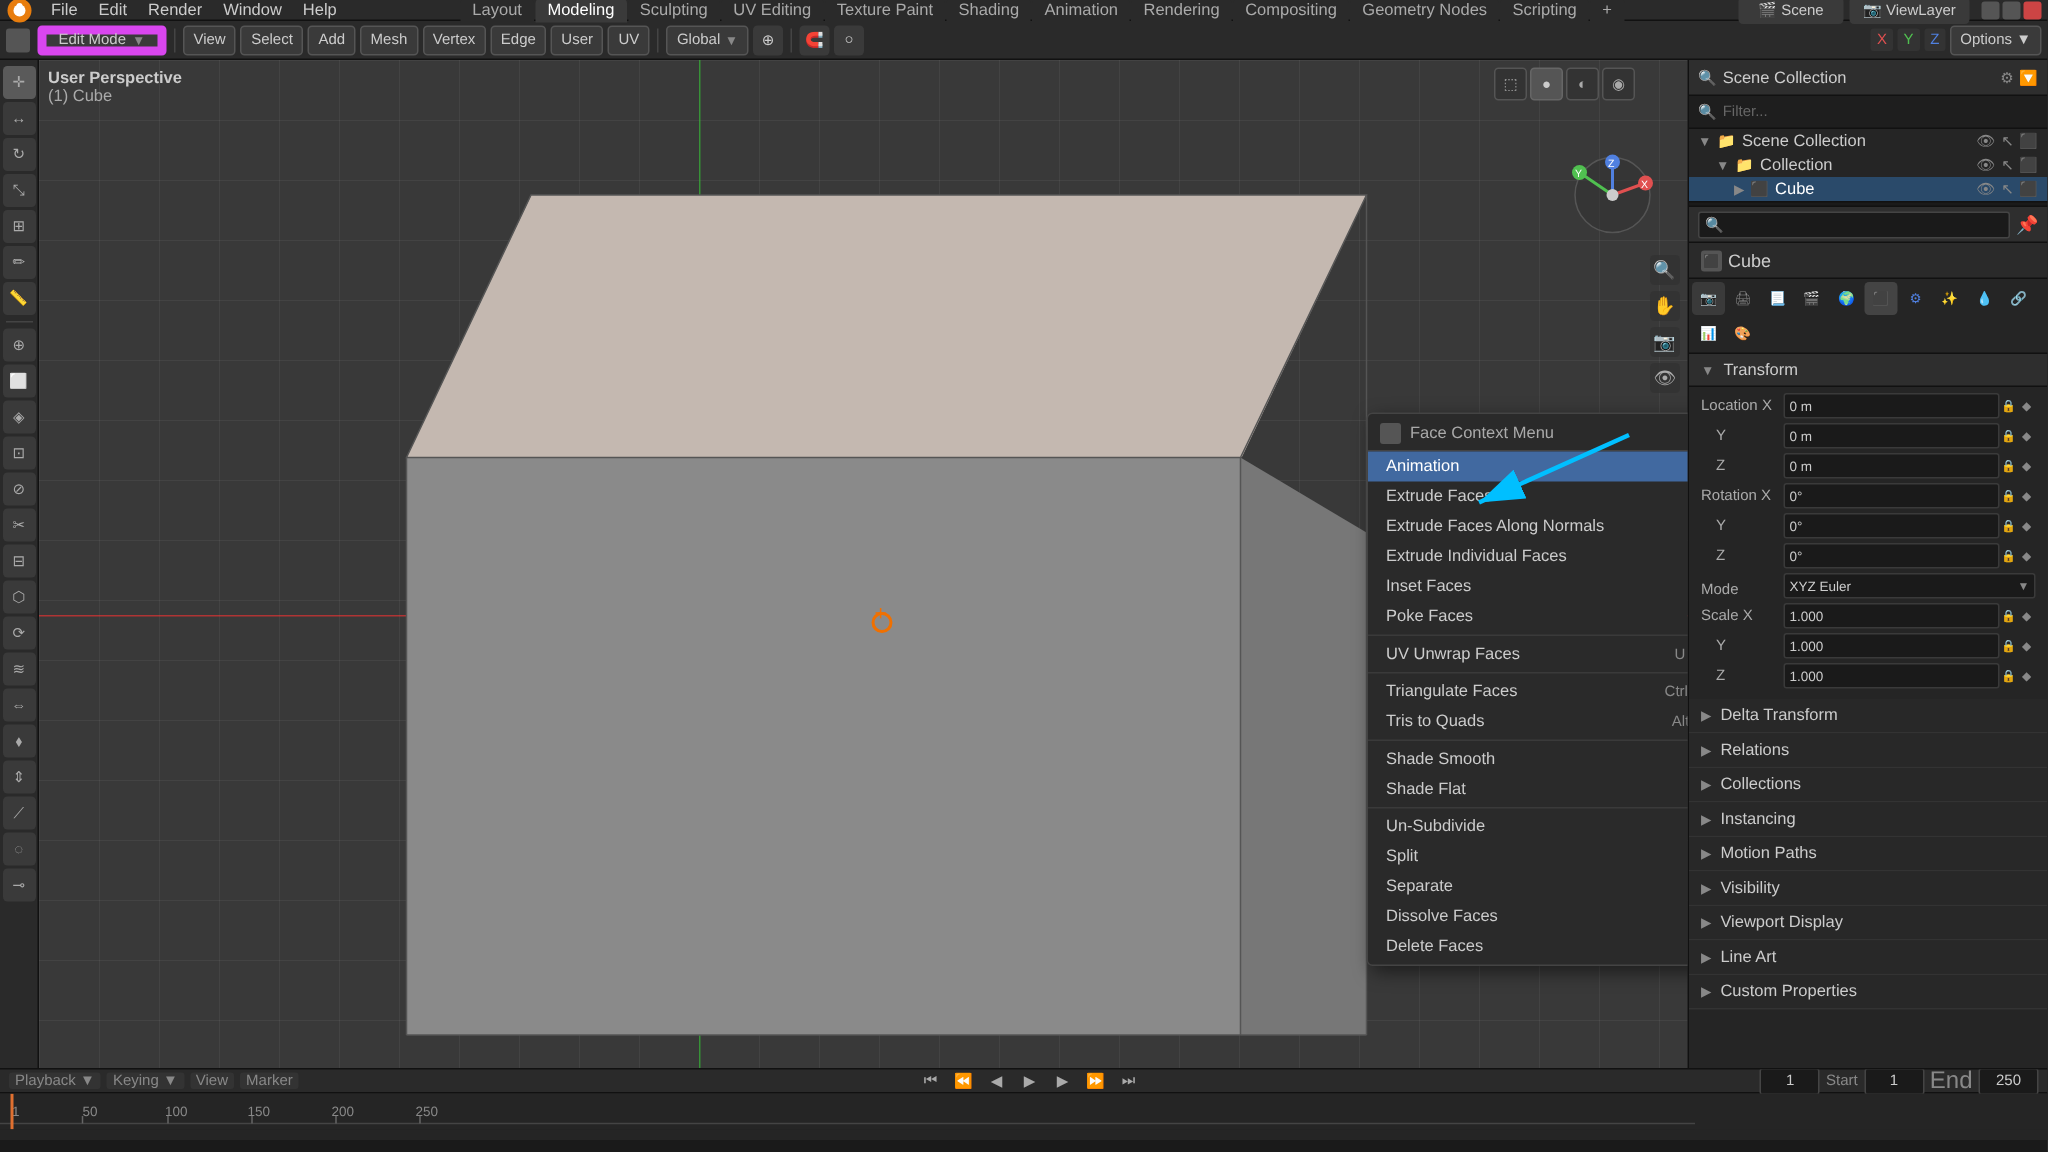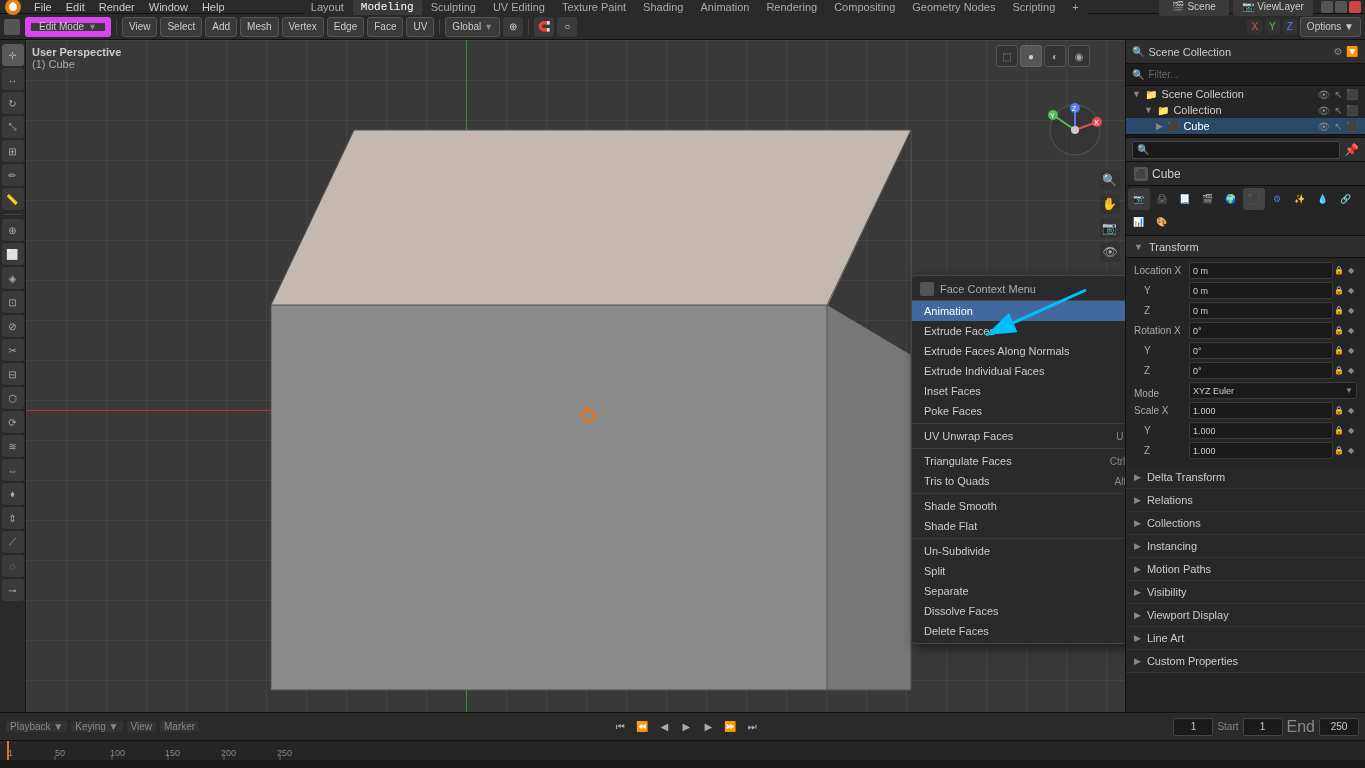--- a/index.html
+++ b/index.html
@@ -44,21 +44,20 @@
       padding: 2px 8px;
       font-size: 11px;
       color: #aaa;
       cursor: pointer;
       background: #2a2a2a;
       border-radius: 3px 3px 0 0;
     }
     .workspace-tab.active {
       background: #3a3a3a;
       color: #fff;
-      font-family: Liberation Mono, monospace;
     }
     .top-right-icons {
       display: flex;
       gap: 4px;
       align-items: center;
     }
     .top-icon {
       width: 18px;
       height: 18px;
       color: #aaa;
@@ -369,21 +368,21 @@
 
     
     #timeline-area {
       height: 48px;
       background: #252525;
       border-top: 1px solid #111;
       position: relative;
       overflow: hidden;
     }
     #timeline-controls {
-      height: 28px;
+      height: 16px;
       background: #2a2a2a;
       border-bottom: 1px solid #111;
       display: flex;
       align-items: center;
       padding: 0 6px;
       gap: 4px;
     }
     #timeline-ruler {
       height: 24px;
       background: #252525;
@@ -459,21 +458,21 @@
     <span>Edit Mode</span>
     <span style="color:#888; font-size:9px;">▼</span>
   </div>
   <div class="toolbar-separator"></div>
   <div class="toolbar-btn">View</div>
   <div class="toolbar-btn">Select</div>
   <div class="toolbar-btn">Add</div>
   <div class="toolbar-btn">Mesh</div>
   <div class="toolbar-btn">Vertex</div>
   <div class="toolbar-btn">Edge</div>
-  <div class="toolbar-btn">Face</div>
+  <div class="toolbar-btn">User</div>
   <div class="toolbar-btn">UV</div>
   <div class="toolbar-separator"></div>
   <div class="toolbar-btn">
     <span>Global</span>
       <span style="color:#888;font-size:9px;">▼</span>
   </div>
   <div style="width:20px; height:20px; background:#3a3a3a; border-radius:3px; display:flex; align-items:center; justify-content:center; font-size:10px; cursor:pointer;">⊕</div>
   <div class="toolbar-separator"></div>
   <div style="width:20px; height:20px; background:#3a3a3a; border-radius:3px; display:flex; align-items:center; justify-content:center; font-size:10px; cursor:pointer;">🧲</div>
   <div style="width:20px; height:20px; background:#3a3a3a; border-radius:3px; display:flex; align-items:center; justify-content:center; font-size:10px; cursor:pointer;">○</div>

